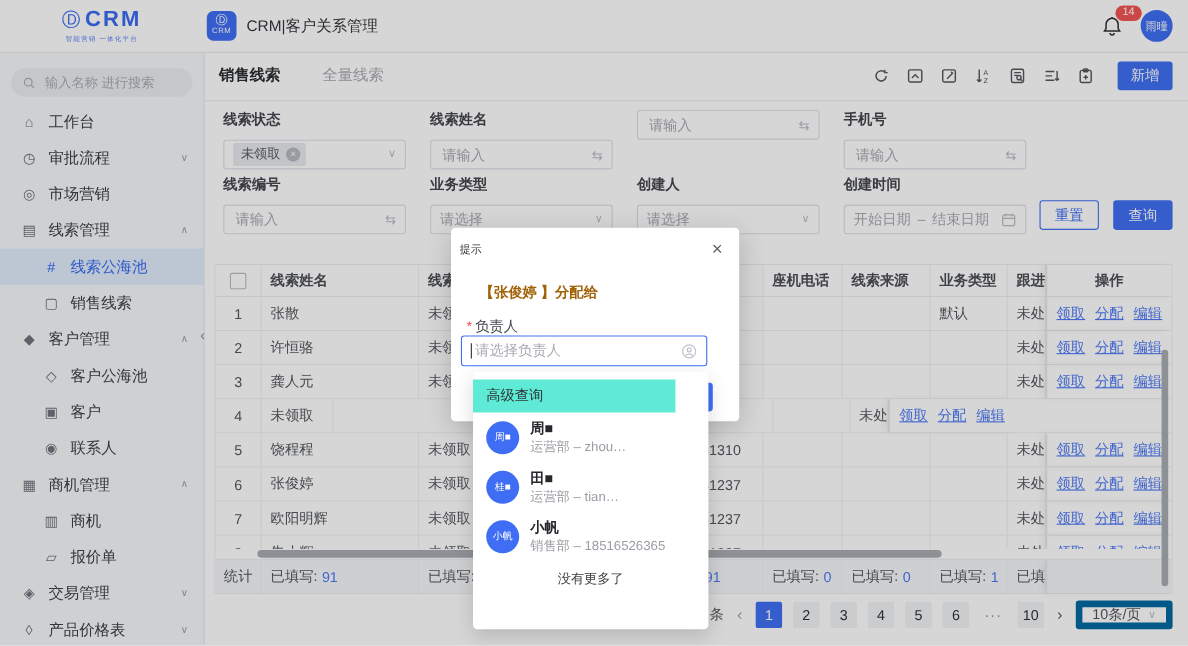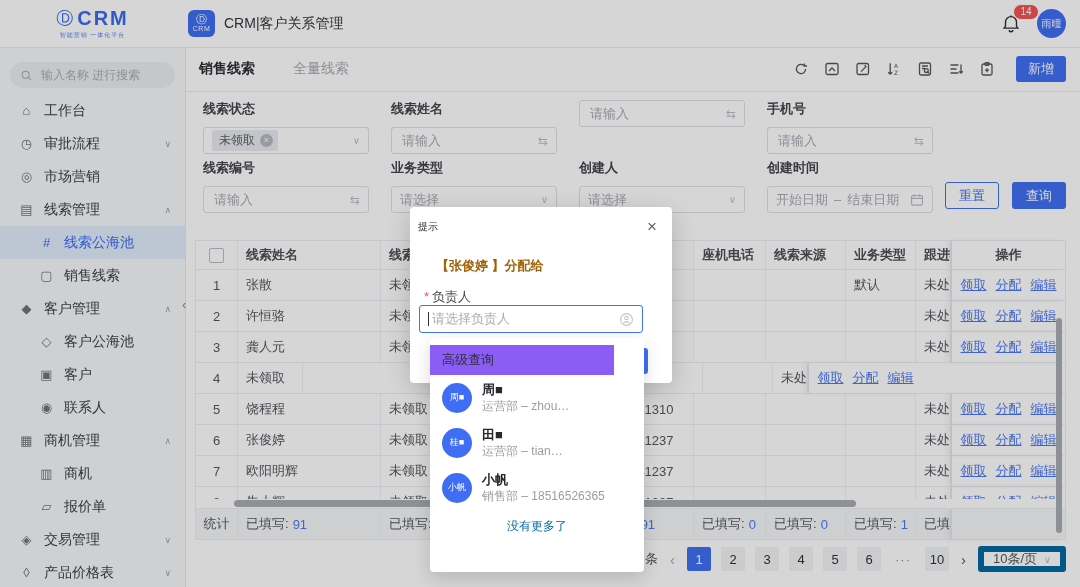--- a/index.html
+++ b/index.html
@@ -112,28 +112,28 @@
   .m-assign{position:absolute;left:26px;top:50px;font-size:13px;color:#a16207;font-weight:bold;}
   .m-label{position:absolute;left:14px;top:81px;font-size:13px;color:#43464c;}
   .m-label .req{color:#f25555;margin-right:3px;}
   .minput{position:absolute;left:9px;top:98px;width:224px;height:28px;border:1px solid #4070f4;border-radius:3px;
           display:flex;align-items:center;padding:0 8px;box-sizing:border-box;font-size:13px;}
   .caret{width:1px;height:14px;background:#303133;margin-right:3px;}
   .m-ok{position:absolute;right:24px;bottom:9px;width:56px;height:26px;background:#4070f4;color:#fff;font-size:13px;
         border-radius:3px;display:flex;align-items:center;justify-content:center;cursor:pointer;}
   .dropdown{position:absolute;left:430px;top:338px;width:214px;height:234px;background:#fff;border-radius:4px;
             box-shadow:0 6px 18px rgba(0,0,0,.15);z-index:60;padding-top:7px;box-sizing:border-box;overflow:hidden;}
-  .adv{height:30px;margin-right:30px;background:#8b5cf6;display:flex;align-items:center;padding:0 12px;
+  .adv{height:30px;margin-right:30px;background:#5eead4;display:flex;align-items:center;padding:0 12px;
        font-size:13px;color:#2f3338;cursor:pointer;}
   .user{display:flex;align-items:center;padding:7px 12px;cursor:pointer;}
   .uav{width:30px;height:30px;border-radius:50%;background:#3f6ef4;color:#fff;font-size:9px;display:flex;
        align-items:center;justify-content:center;flex:none;margin-right:10px;}
   .uname{font-size:13px;color:#26282c;font-weight:bold;line-height:15px;}
   .usub{font-size:12px;color:#9a9da3;margin-top:3px;line-height:13px;}
-  .nomore{text-align:center;color:#0369a1;font-size:12px;margin-top:8px;}
+  .nomore{text-align:center;color:#404040;font-size:12px;margin-top:8px;}
   svg{display:block;}
 </style>
 </head>
 <body>
 
 <div class="app">
 
   <div class="topbar">
     <div class="logo">
       <div class="logo-row">

